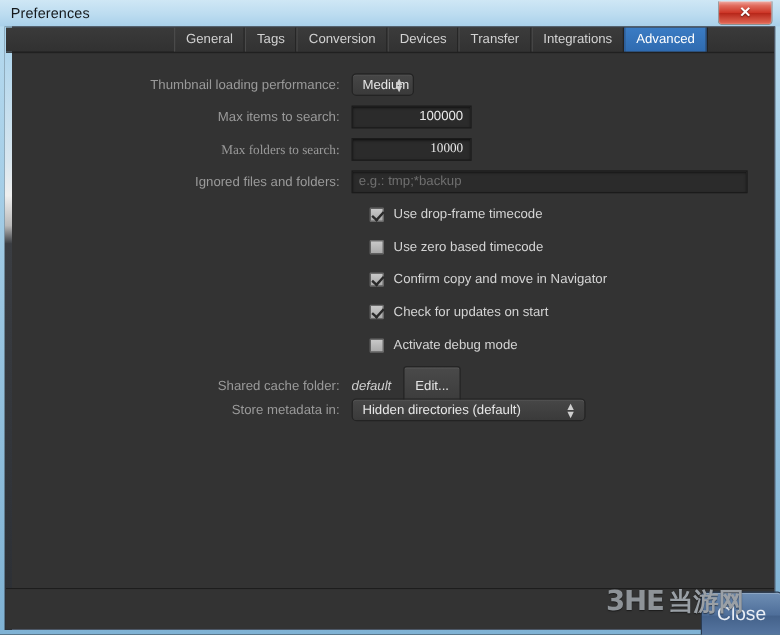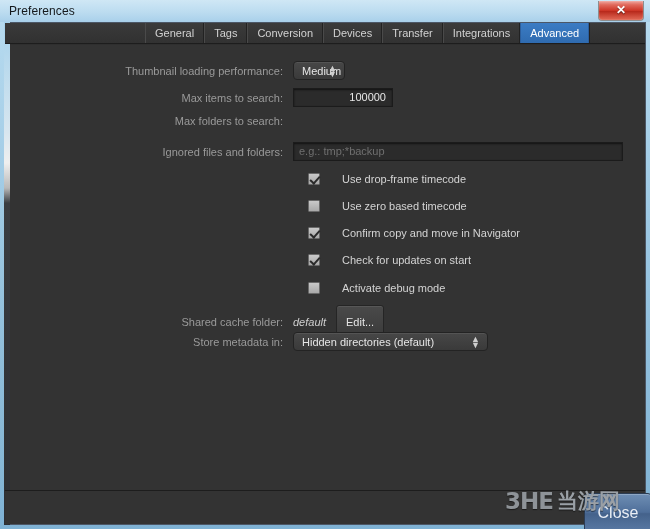--- a/index.html
+++ b/index.html
@@ -230,21 +230,21 @@
     top: 0px;
     width: 4px;
     height: 8px;
     border: solid #2a2a2a;
     border-width: 0 2px 2px 0;
     transform: rotate(42deg);
   }
   .cblabel {
     font-size: 11px;
     color: #d4d4d4;
-    margin-left: 22px;
+    margin-left: 8px;
     white-space: nowrap;
   }
 
   .italic-val {
     font-size: 11px;
     color: #cfcfcf;
     font-style: italic;
   }
   .btn {
     height: 34px;
@@ -362,22 +362,23 @@
             <span>▼</span>
           </span>
       </div>
     </div>
 
     <div class="row" style="top:43px;">
       <div class="lbl">Max items to search:</div>
       <div class="numfield">100000</div>
     </div>
 
-    <div class="row" style="top:70px;">
+    <div class="row" style="top:70px;font-family:Liberation Serif, serif;">
       <div class="lbl">Max folders to search:</div>
+      <div class="numfield">10000</div>
     </div>
 
     <div class="row" style="top:97px;">
       <div class="lbl">Ignored files and folders:</div>
       <div class="textfield">e.g.: tmp;*backup</div>
     </div>
 
     <div class="cbrow" style="top:128px;">
       <div class="cbox checked"></div>
       <div class="cblabel">Use drop-frame timecode</div>

